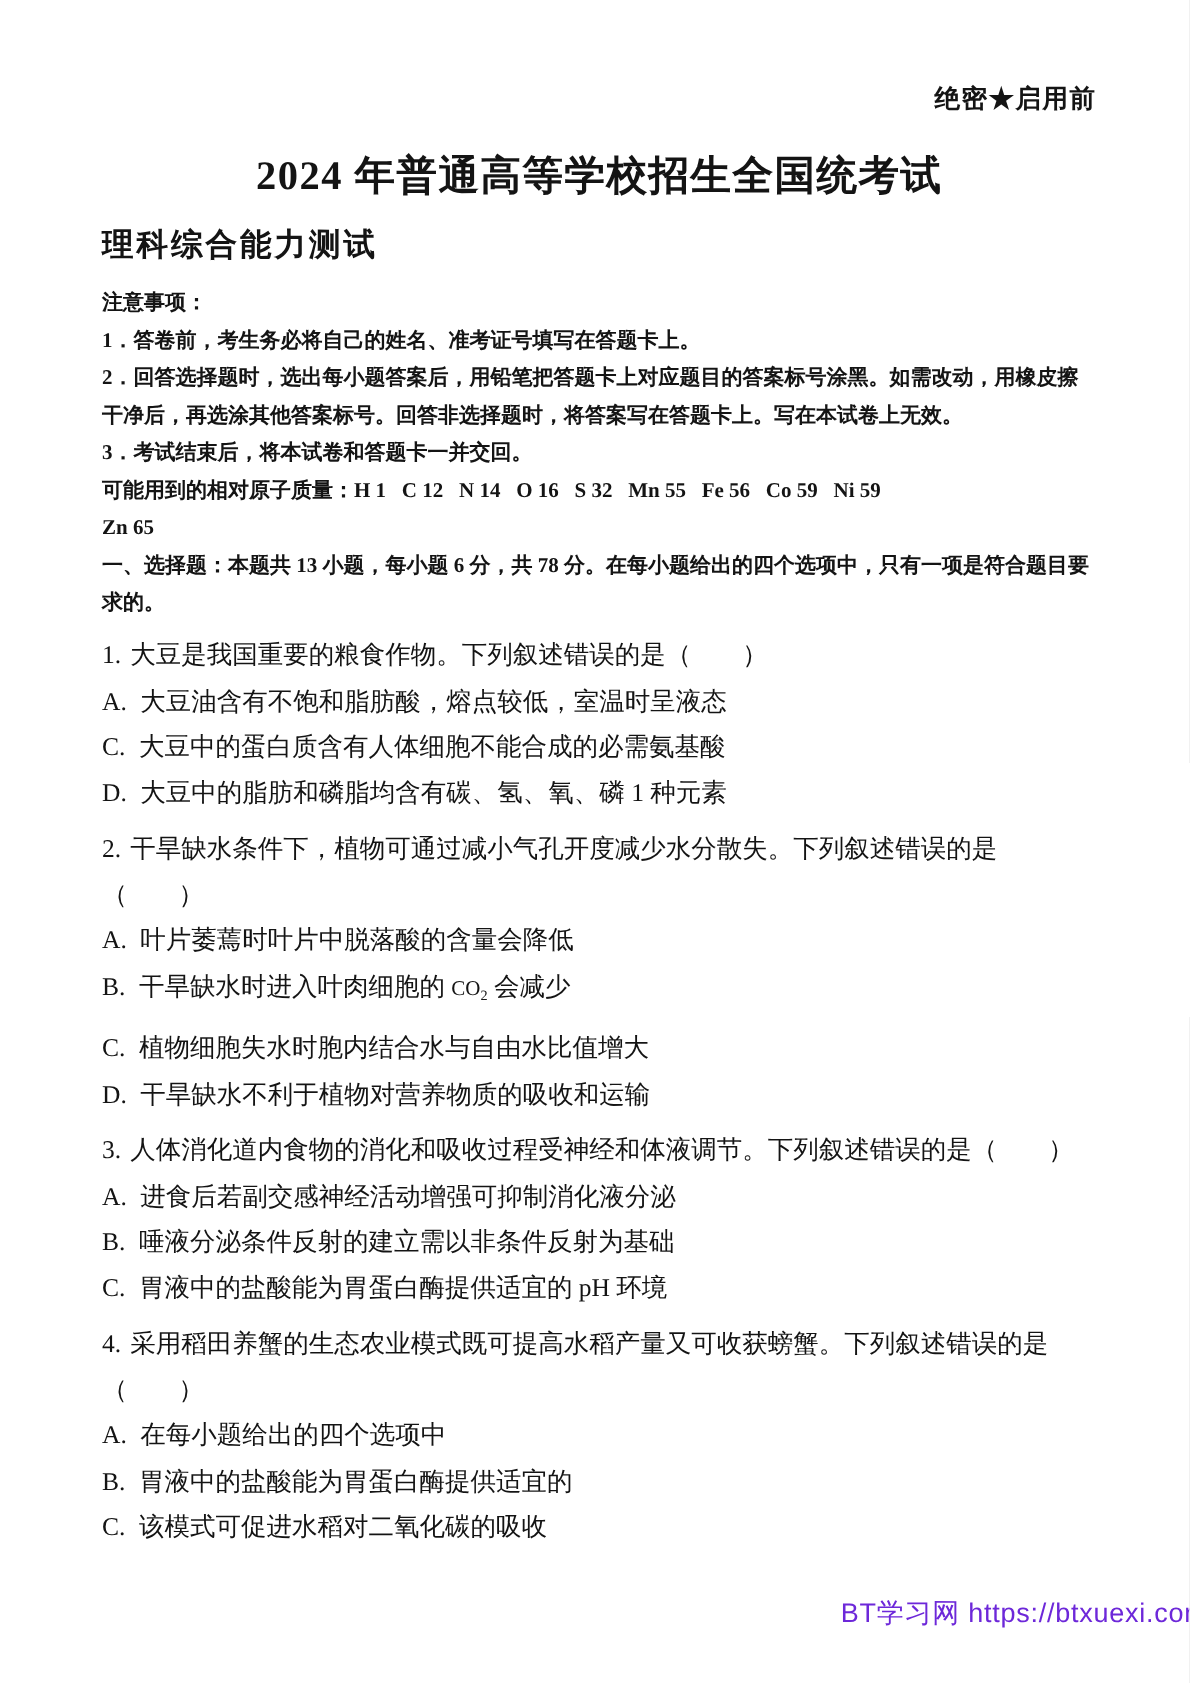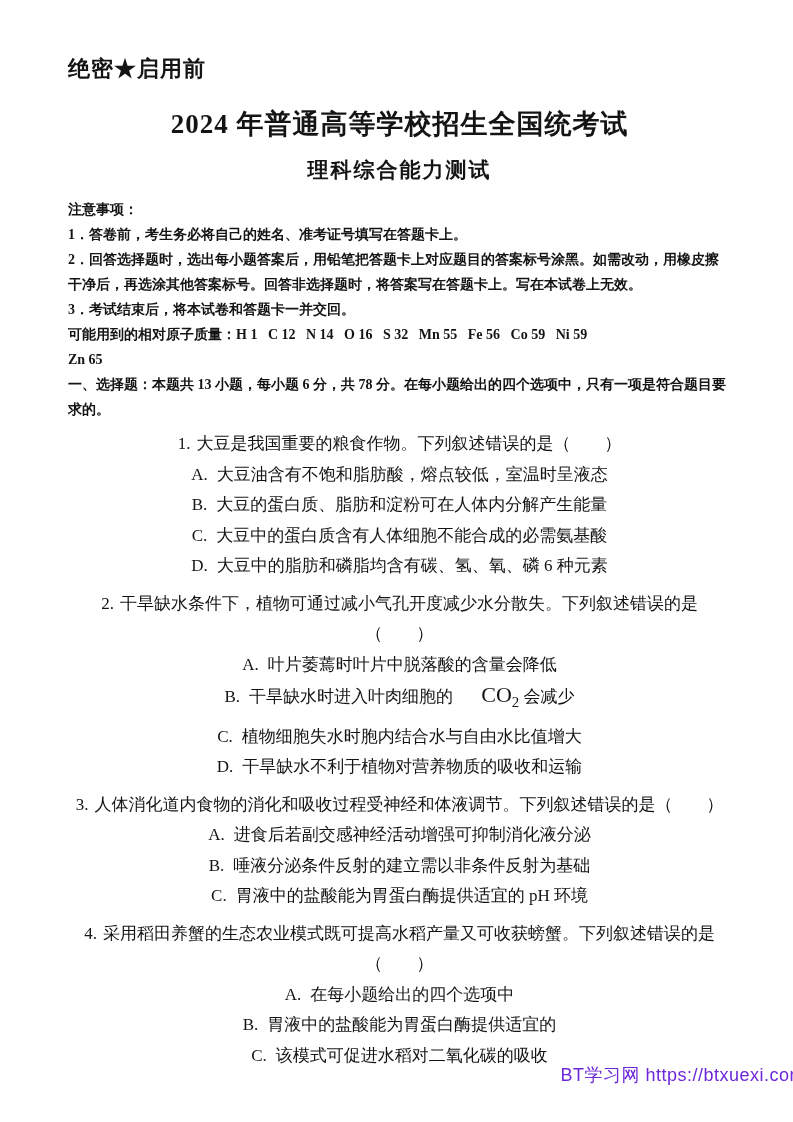--- a/index.html
+++ b/index.html
@@ -2,34 +2,34 @@
 <html><head>
 <meta charset="utf-8">
 <style>
   html,body{margin:0;padding:0;background:#e8e8e8;}
   .page{
     width:793px;height:1122px;position:relative;background:#ffffff;
     margin:0 auto;overflow:hidden;
     font-family:"Liberation Serif","DejaVu Serif",serif;color:#141414;
   }
   .content{position:absolute;left:68px;top:54px;width:663px;}
-  .classification{font-size:22px;font-weight:700;letter-spacing:1px;}
+  .classification{font-size:17px;font-weight:700;letter-spacing:1px;text-align:right;}
   .title{margin-top:22px;text-align:center;font-size:27px;font-weight:700;letter-spacing:1px;}
-  .subtitle{margin-top:14px;text-align:center;font-size:21px;font-weight:700;letter-spacing:2px;}
+  .subtitle{margin-top:14px;font-size:21px;font-weight:700;letter-spacing:2px;}
   .bold-block{margin-top:13px;font-size:14px;font-weight:700;line-height:25px;}
   .bold-block .line{margin:0;}
   .pre{white-space:pre;}
   .questions{font-size:17px;font-weight:400;}
-  .question{margin-top:7px;text-align:center;}
+  .question{margin-top:7px;}
   .question .qline{line-height:30.5px;}
   .q-num{margin-right:6px;}
   .opt-label{margin-right:9px;}
   .gap-top{margin-top:9px;}
   .sub{font-size:0.68em;vertical-align:sub;line-height:0;}
-  .co-formula{font-size:22px;margin-left:24px;}
+  .co-formula{font-size:14px;}
   .footer{
     position:absolute;top:1063px;left:12px;width:100%;text-align:right;
     font-family:"Liberation Sans","DejaVu Sans",sans-serif;
     font-size:18px;color:#6d28d9;letter-spacing:0.5px;
   }
 </style>
 </head>
 <body>
 
 <div class="page">
@@ -48,23 +48,22 @@
       <div class="line pre">可能用到的相对原子质量：H 1   C 12   N 14   O 16   S 32   Mn 55   Fe 56   Co 59   Ni 59</div>
       <div class="line">Zn 65</div>
       <div class="line">一、选择题：本题共 13 小题，每小题 6 分，共 78 分。在每小题给出的四个选项中，只有一项是符合题目要求的。</div>
     </div>
 
     <div class="questions">
 
       <div class="question">
         <div class="qline"><span class="q-num">1.</span><span>大豆是我国重要的粮食作物。下列叙述错误的是（　　）</span></div>
         <div class="qline"><span class="opt-label">A.</span><span>大豆油含有不饱和脂肪酸，熔点较低，室温时呈液态</span></div>
-        <div class="qline"><span class="opt-label">B.</span><span>大豆的蛋白质、脂肪和淀粉可在人体内分解产生能量</span></div>
         <div class="qline"><span class="opt-label">C.</span><span>大豆中的蛋白质含有人体细胞不能合成的必需氨基酸</span></div>
-        <div class="qline"><span class="opt-label">D.</span><span>大豆中的脂肪和磷脂均含有碳、氢、氧、磷 6 种元素</span></div>
+        <div class="qline"><span class="opt-label">D.</span><span>大豆中的脂肪和磷脂均含有碳、氢、氧、磷 1 种元素</span></div>
       </div>
 
       <div class="question">
         <div class="qline"><span class="q-num">2.</span><span>干旱缺水条件下，植物可通过减小气孔开度减少水分散失。下列叙述错误的是（　　）</span></div>
         <div class="qline"><span class="opt-label">A.</span><span>叶片萎蔫时叶片中脱落酸的含量会降低</span></div>
         <div class="qline"><span class="opt-label">B.</span><span>干旱缺水时进入叶肉细胞的 </span><span class="co-formula"><span>CO</span><span class="sub">2</span></span><span> 会减少</span></div>
         <div class="qline gap-top"><span class="opt-label">C.</span><span>植物细胞失水时胞内结合水与自由水比值增大</span></div>
         <div class="qline"><span class="opt-label">D.</span><span>干旱缺水不利于植物对营养物质的吸收和运输</span></div>
       </div>
 

